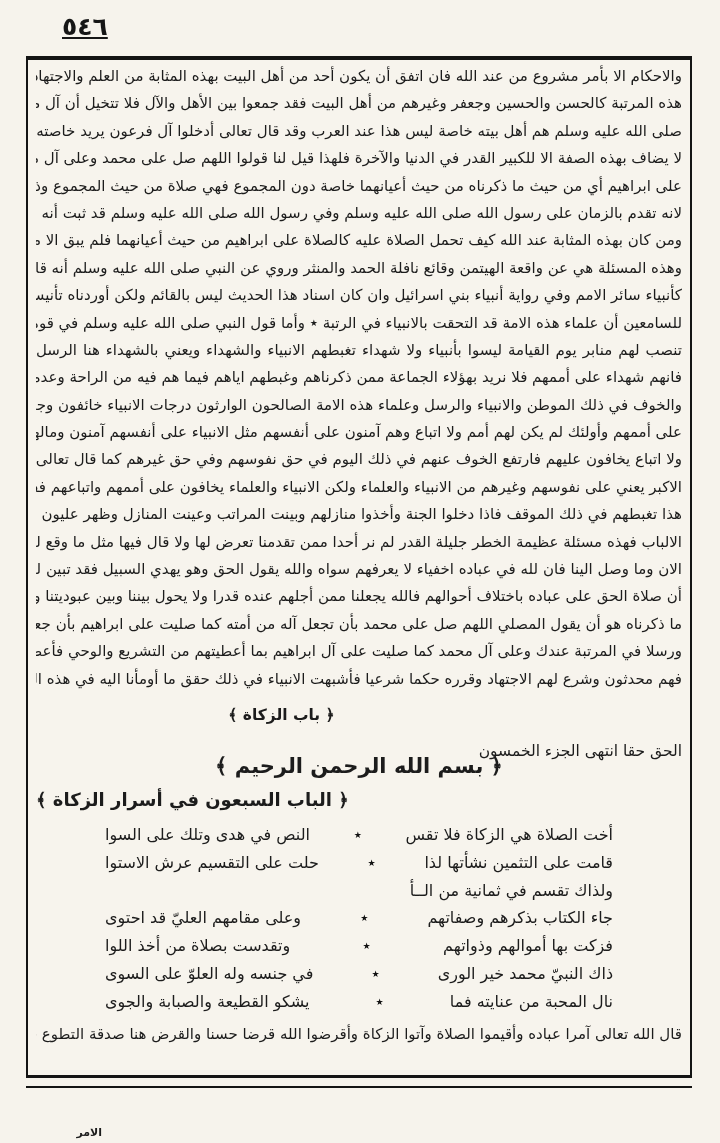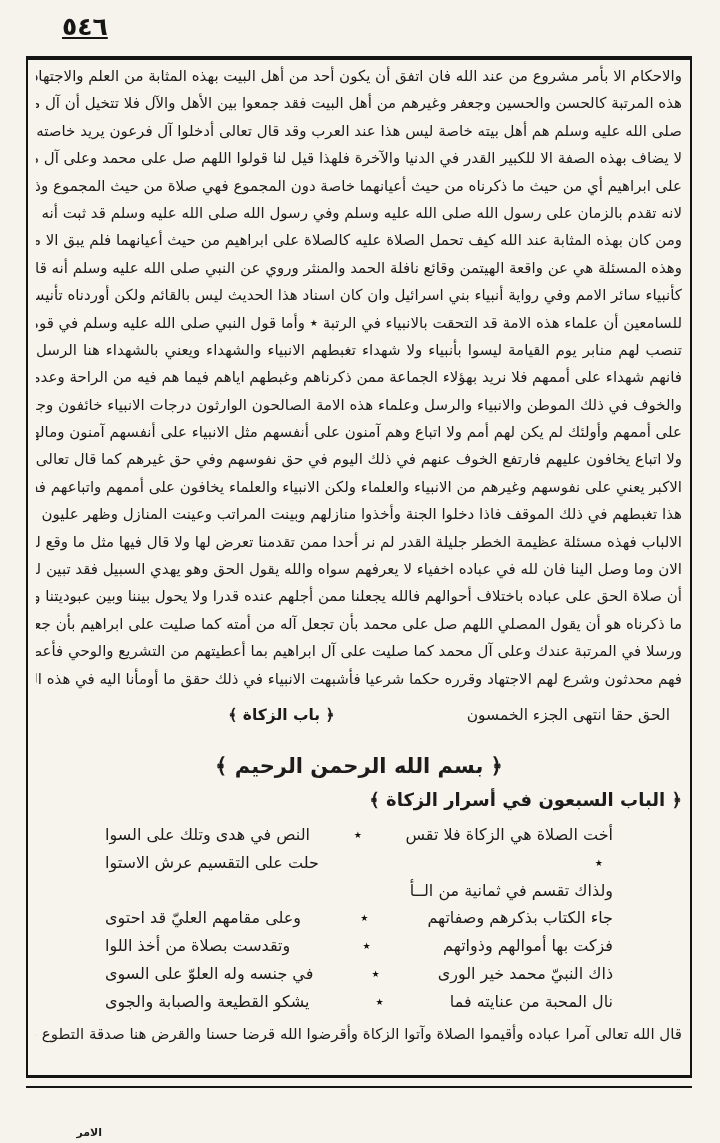--- a/index.html
+++ b/index.html
@@ -39,28 +39,28 @@
     overflow:hidden;
     text-align:justify;
     text-align-last:justify;
     text-justify:inter-word;
     white-space:nowrap;
   }
   .footer-row{
     position:relative;height:28px;line-height:28px;margin-top:8px;
     font-size:15.5px;
   }
-  .footer-row .right-note{position:absolute;right:12px;}
+  .footer-row .right-note{position:absolute;right:0;margin-top:36px;}
   .footer-row .bab{position:absolute;left:38%;transform:translateX(-50%);font-weight:bold;}
   .basmala{
     text-align:center;font-size:21px;font-weight:bold;
     margin-top:20px;height:34px;line-height:34px;
   }
   .chapter{
-    text-align:right;font-size:18px;font-weight:bold;
+    text-align:left;font-size:18px;font-weight:bold;
     margin-top:2px;height:30px;line-height:30px;
   }
   .poem{width:508px;margin:6px auto 0 auto;}
   .poem-row{
     display:flex;justify-content:space-between;align-items:baseline;
     height:27.8px;line-height:27.8px;font-size:16px;
   }
   .poem-row .hemi-r{}
   .poem-row .hemi-l{text-align:left;}
   .poem-row .sep{font-weight:bold;font-size:15px;padding:0 10px;color:#111;}
@@ -112,20 +112,21 @@
   <div class="basmala">﴿ بسم الله الرحمن الرحيم ﴾</div>
   <div class="chapter">﴿ الباب السبعون في أسرار الزكاة ﴾</div>
 
   <div class="poem">
     <div class="poem-row">
       <span class="hemi-r">أخت الصلاة هي الزكاة فلا تقس</span>
       <span class="sep">٭</span>
       <span class="hemi-l">النص في هدى وتلك على السوا</span>
     </div>
     <div class="poem-row">
+      <span class="hemi-r">قامت على التثمين نشأتها لذا</span>
       <span class="sep">٭</span>
       <span class="hemi-l">حلت على التقسيم عرش الاستوا</span>
     </div>
     <div class="poem-row">
       <span class="hemi-r">ولذاك تقسم في ثمانية من الــأ</span>
       <span class="sep"></span>
     </div>
     <div class="poem-row">
       <span class="hemi-r">جاء الكتاب بذكرهم وصفاتهم</span>
       <span class="sep">٭</span>

